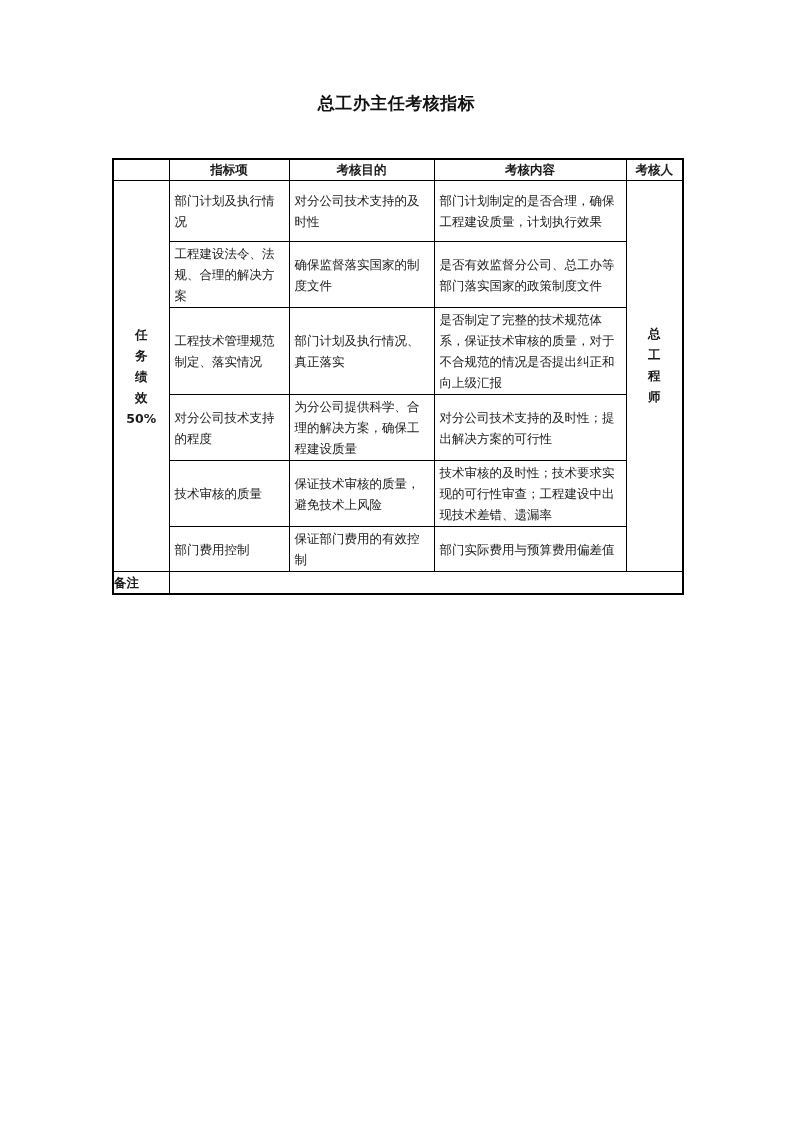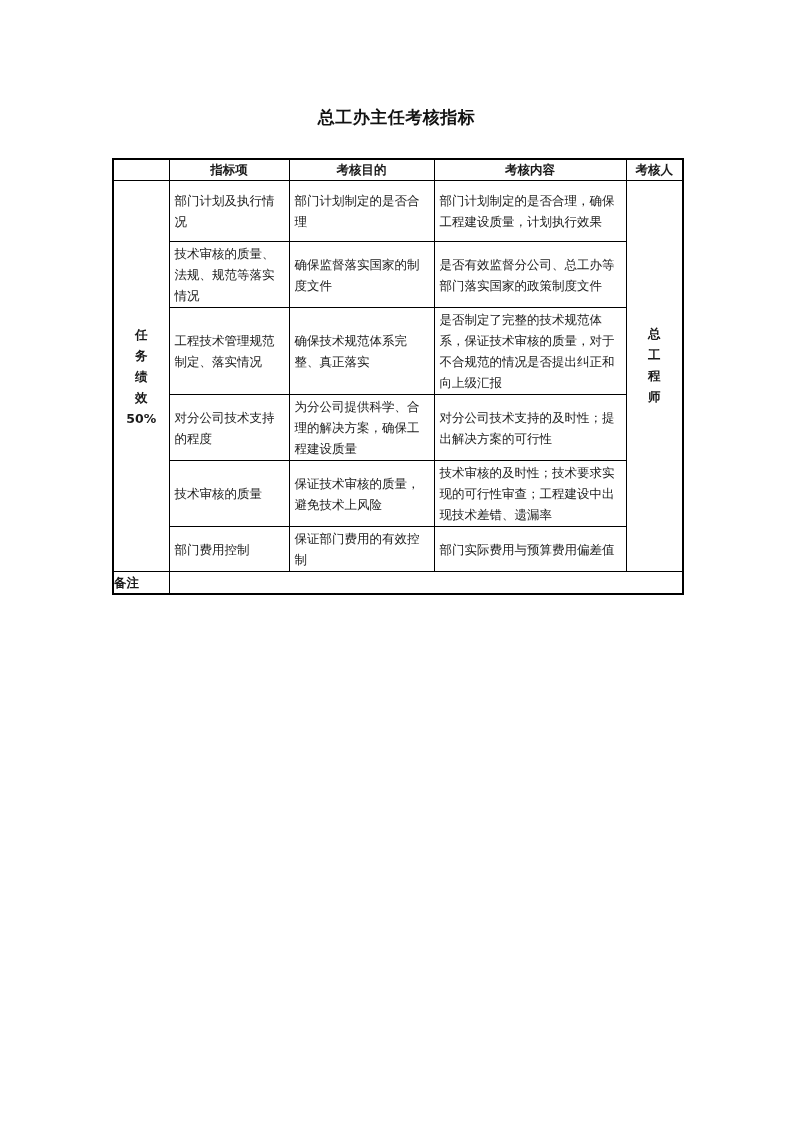--- a/index.html
+++ b/index.html
@@ -11,21 +11,21 @@
       width: 793px;
       height: 1122px;
       position: relative;
       overflow: hidden;
       font-family: "DejaVu Serif", "Liberation Serif", serif;
       color: #1a1a1a;
     }
     .page-title {
       position: absolute;
       left: 0;
-      top: 106px;
+      top: 92px;
       width: 793px;
       text-align: center;
       font-family: "DejaVu Sans", "Liberation Sans", sans-serif;
       font-weight: bold;
       font-size: 17px;
       letter-spacing: 0.5px;
       color: #111;
     }
     table.kpi {
       position: absolute;
@@ -115,37 +115,37 @@
   <tbody>
     <tr style="height:61px;">
       <td class="category" rowspan="6">
         <span class="vchar">任</span>
         <span class="vchar">务</span>
         <span class="vchar">绩</span>
         <span class="vchar">效</span>
         <span class="vchar">50%</span>
       </td>
       <td class="justify">部门计划及执行情况</td>
-      <td class="justify">部门计划制定的是否合理</td>
+      <td class="justify">对分公司技术支持的及时性</td>
       <td class="justify">部门计划制定的是否合理，确保工程建设质量，计划执行效果</td>
       <td class="reviewer" rowspan="6">
         <span class="vchar">总</span>
         <span class="vchar">工</span>
         <span class="vchar">程</span>
         <span class="vchar">师</span>
       </td>
     </tr>
     <tr style="height:65px;">
-      <td class="justify">技术审核的质量、法规、规范等落实情况</td>
+      <td class="justify">工程建设法令、法规、合理的解决方案</td>
       <td class="justify">确保监督落实国家的制度文件</td>
       <td class="justify">是否有效监督分公司、总工办等部门落实国家的政策制度文件</td>
     </tr>
     <tr style="height:83px;">
       <td class="justify">工程技术管理规范制定、落实情况</td>
-      <td class="justify">确保技术规范体系完整、真正落实</td>
+      <td class="justify">部门计划及执行情况、真正落实</td>
       <td class="justify">是否制定了完整的技术规范体系，保证技术审核的质量，对于不合规范的情况是否提出纠正和向上级汇报</td>
     </tr>
     <tr style="height:65px;">
       <td class="justify">对分公司技术支持的程度</td>
       <td class="justify">为分公司提供科学、合理的解决方案，确保工程建设质量</td>
       <td class="justify">对分公司技术支持的及时性；提出解决方案的可行性</td>
     </tr>
     <tr style="height:62px;">
       <td class="justify">技术审核的质量</td>
       <td class="justify">保证技术审核的质量，避免技术上风险</td>

